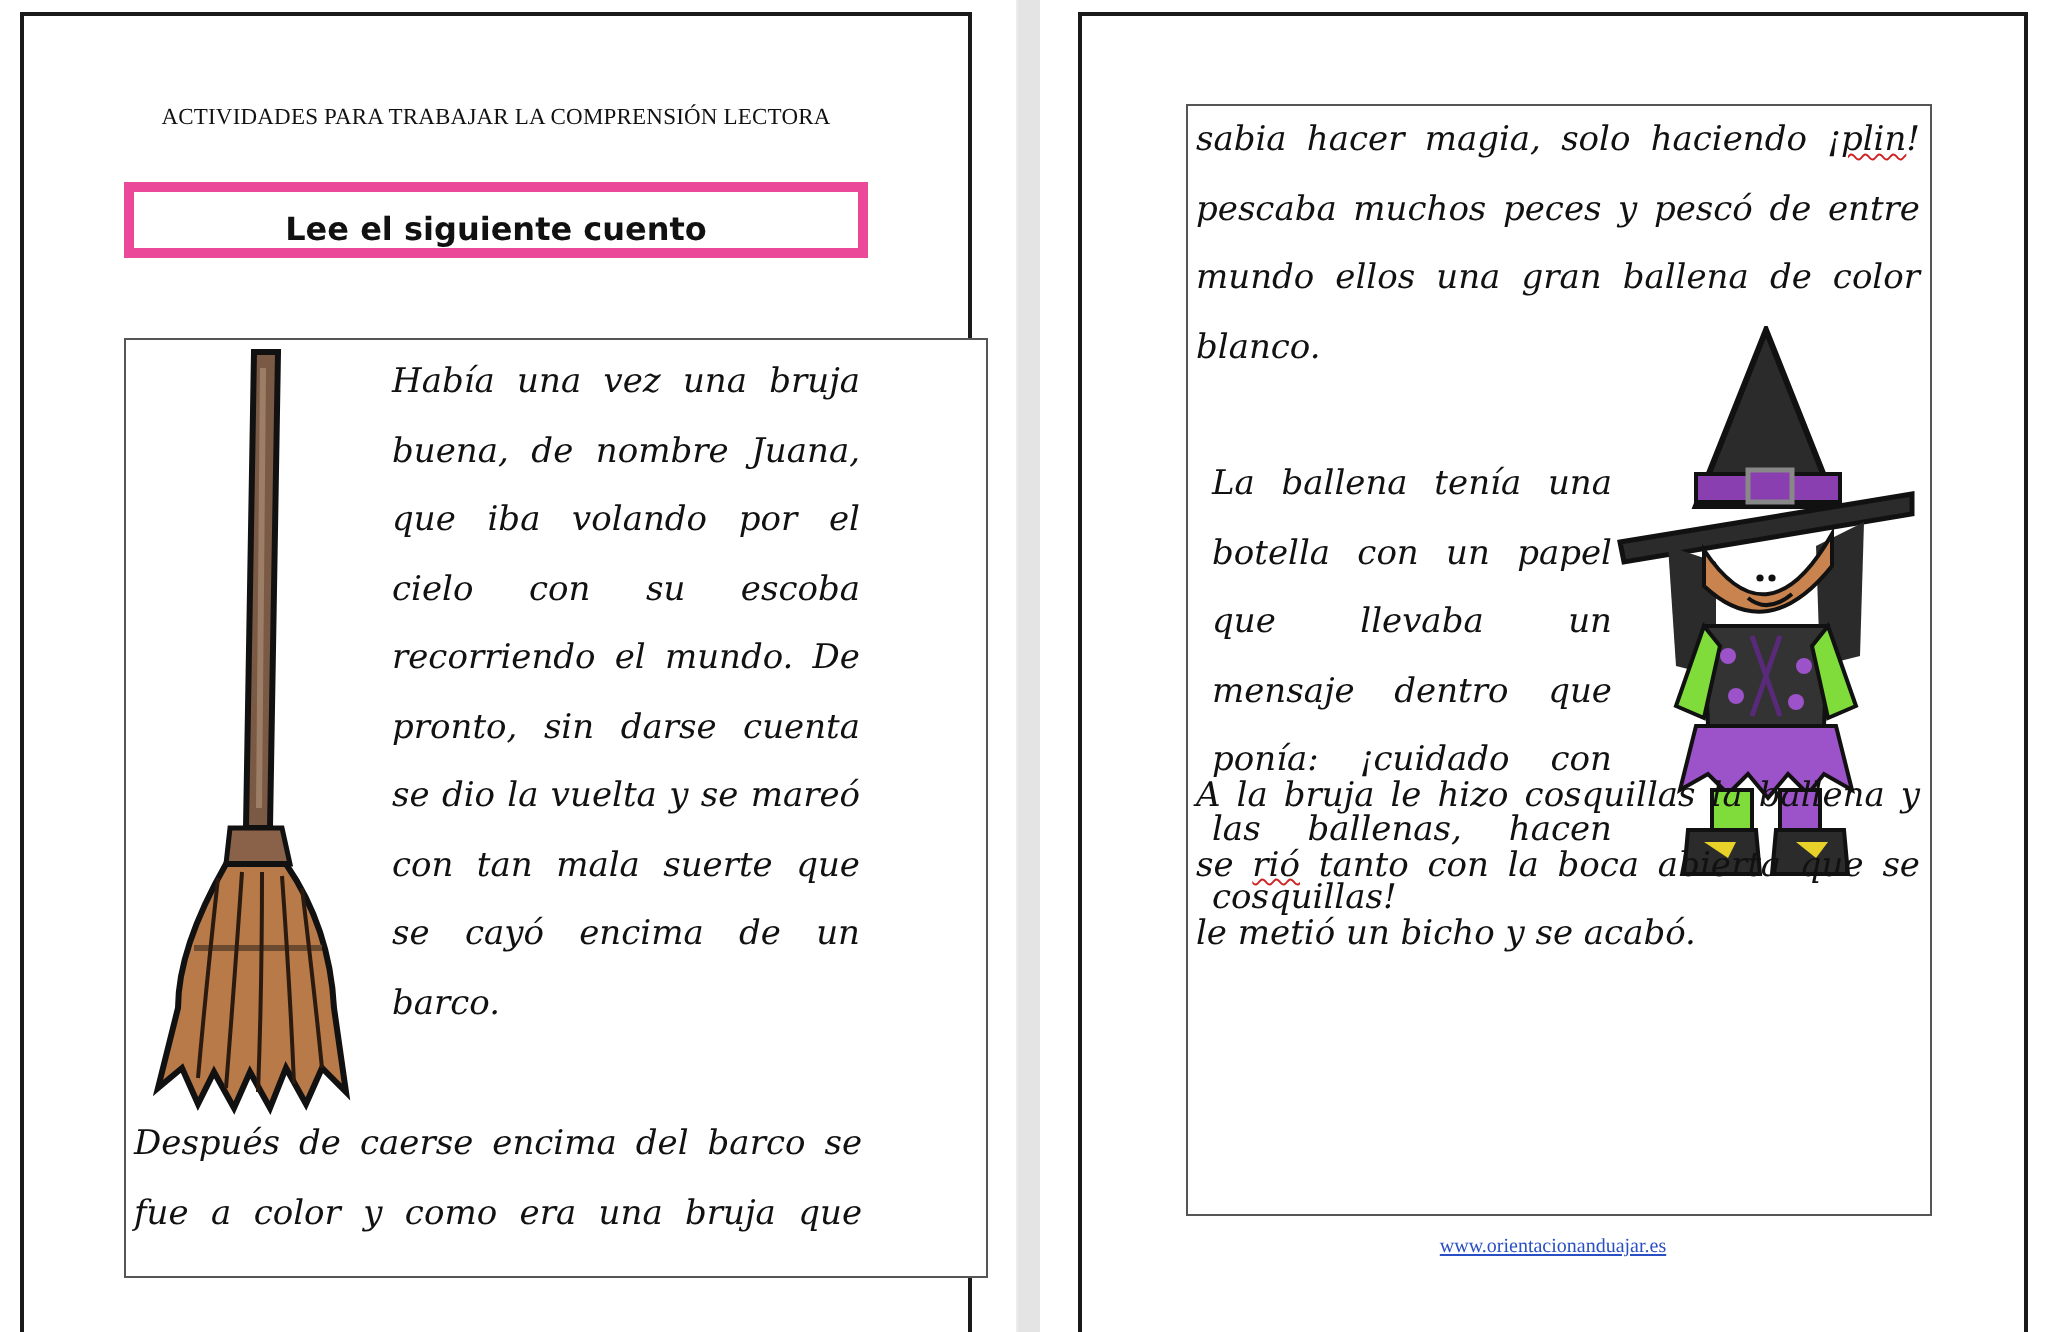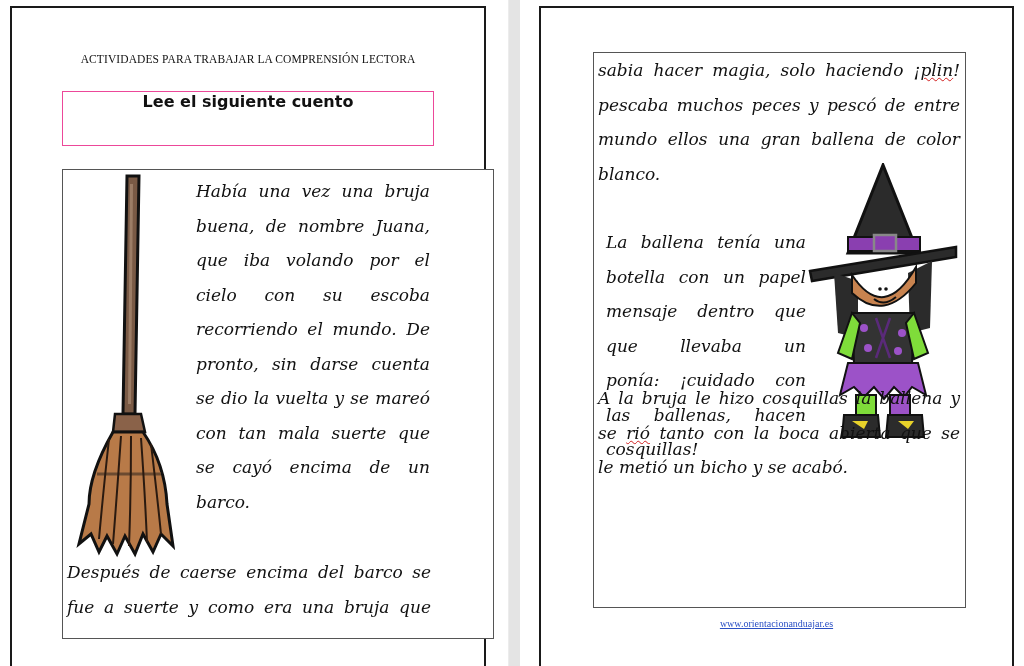--- a/index.html
+++ b/index.html
@@ -2,21 +2,21 @@
 <html><head>
 <meta charset="utf-8">
 <style>
   html, body { margin:0; padding:0; }
   body { width:1024px; height:666px; background:#ffffff; position:relative; overflow:hidden; font-family:"Liberation Serif", serif; }
   .page { position:absolute; top:6px; height:680px; background:#fff; border:2px solid #1a1a1a; border-bottom:none; box-sizing:border-box; }
   #page-left { left:10px; width:476px; }
   #page-right { left:539px; width:475px; }
   .gutter { position:absolute; left:508px; top:0; width:11px; height:666px; background:#e4e4e4; border-left:1px solid #ececec; }
   .doc-heading { position:absolute; left:0; width:100%; top:45px; text-align:center; font-family:"Liberation Serif", serif; font-size:11.5px; color:#111; letter-spacing:0.1px; }
-  .title-box { position:absolute; left:50px; top:83px; width:372px; height:55px; border:1px solid #ec4899; box-sizing:border-box; display:flex; align-items:flex-start; justify-content:center; }
+  .title-box { position:absolute; left:50px; top:83px; width:372px; height:38px; border:5px solid #ec4899; box-sizing:border-box; display:flex; align-items:flex-end; justify-content:center; }
   .title-box span { font-family:"DejaVu Sans", sans-serif; font-weight:bold; font-size:16px; color:#111; }
   .story-box { position:absolute; border:1px solid #555; box-sizing:border-box; background:#fff; }
   #story-left { left:50px; top:161px; width:432px; height:470px; }
   #story-right { left:52px; top:44px; width:373px; height:556px; }
   .cursive { font-family:"DejaVu Serif", serif; font-style:italic; font-size:17px; color:#111; line-height:34.5px; }
   .line { display:block; white-space:nowrap; text-align:justify; text-align-last:justify; }
   .line.last { text-align-last:left; }
   .col-text { position:absolute; }
   #left-col { left:133px; top:4px; width:234px; }
   #left-bottom { left:4px; top:385px; width:364px; }
@@ -52,40 +52,40 @@
       <span class="line">cielo con su escoba</span>
       <span class="line">recorriendo el mundo. De</span>
       <span class="line">pronto, sin darse cuenta</span>
       <span class="line">se dio la vuelta y se mareó</span>
       <span class="line">con tan mala suerte que</span>
       <span class="line">se cayó encima de un</span>
       <span class="line last">barco.</span>
     </div>
     <div class="col-text cursive" id="left-bottom">
       <span class="line">Después de caerse encima del barco se</span>
-      <span class="line">fue a suerte y como era una bruja que</span>
+      <span class="line">fue a color y como era una bruja que</span>
     </div>
   </div>
 </div>
 
 <div class="gutter"></div>
 
 <div class="page" id="page-right">
   <div class="story-box" id="story-right">
     <div class="col-text cursive" id="right-top">
       <span class="line"><span>sabia hacer magia, solo haciendo ¡</span><span class="spell">plin</span><span>!</span></span>
       <span class="line">pescaba muchos peces y pescó de entre</span>
       <span class="line">mundo ellos una gran ballena de color</span>
       <span class="line last">blanco.</span>
     </div>
     <div class="col-text cursive" id="right-mid">
       <span class="line">La ballena tenía una</span>
       <span class="line">botella con un papel</span>
+      <span class="line">que llevaba un</span>
       <span class="line">mensaje dentro que</span>
-      <span class="line">que llevaba un</span>
       <span class="line">ponía: ¡cuidado con</span>
       <span class="line">las ballenas, hacen</span>
       <span class="line last">cosquillas!</span>
     </div>
     <svg class="witch" viewBox="0 0 150 278">
       <path d="M75 2 L40 90 L110 90 Z" fill="#2b2b2b" stroke="#111" stroke-width="3"></path>
       <rect x="40" y="74" width="72" height="14" fill="#8a3fb0" stroke="#111" stroke-width="2"></rect>
       <rect x="66" y="72" width="22" height="16" fill="#8a3fb0" stroke="#888" stroke-width="2.5"></rect>
       <path d="M2 108 L148 84 L148 94 L4 118 Z" fill="#2b2b2b" stroke="#111" stroke-width="2.5"></path>
       <path d="M26 110 L30 170 L50 175 L50 118 Z" fill="#2b2b2b"></path>

